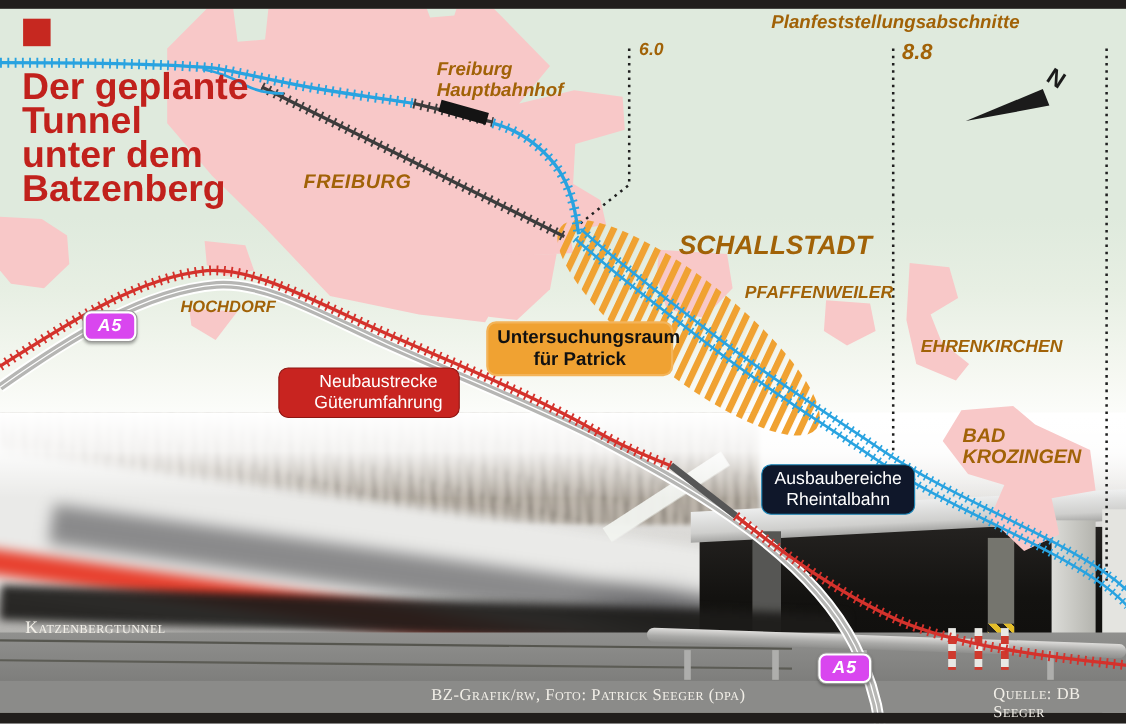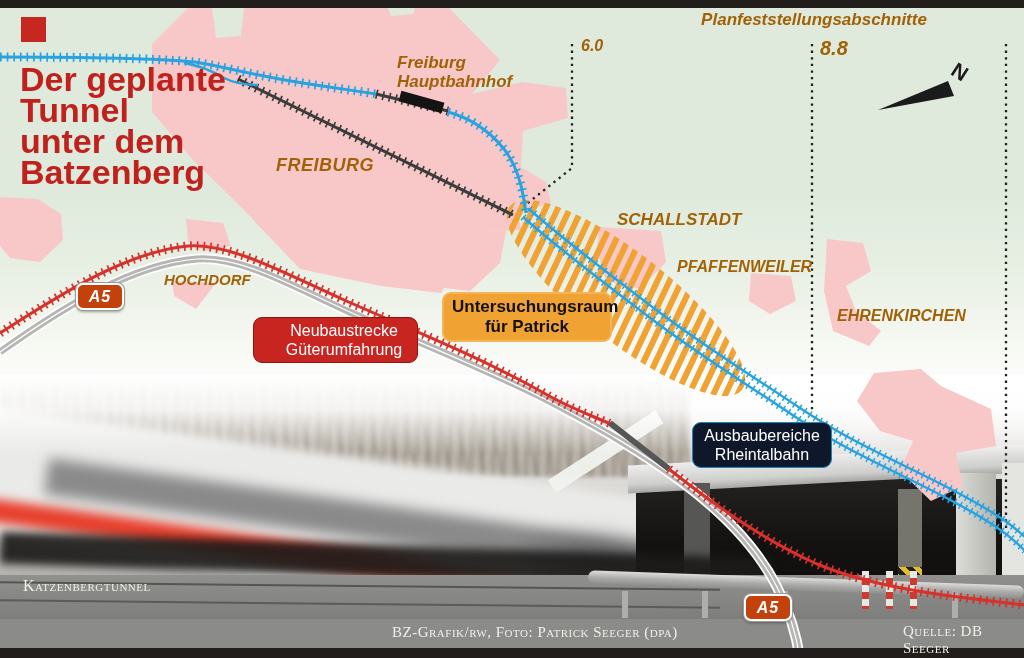--- a/index.html
+++ b/index.html
@@ -65,21 +65,21 @@
   .dots{fill:none;stroke:#1f1f1f;stroke-width:2.3;stroke-dasharray:2.3 4.3;}
   .blob{fill:#f8c8c8;}
 
   
   .lbl{position:absolute;color:#a16207;font-weight:bold;white-space:pre-line;font-style:italic;}
   .title{position:absolute;left:20px;top:64px;font-size:34px;line-height:31px;font-weight:bold;color:#c1211c;white-space:pre-line;}
   .box{position:absolute;border-radius:9px;text-align:center;white-space:pre-line;line-height:19px;padding:3px 8px;}
   .box-red{background:#c82420;border:1px solid #8e1612;color:#ffffff;font-size:16px;}
   .box-orange{background:#f0a232;border:2px solid #f3b45a;color:#111111;font-size:17px;font-weight:bold;line-height:20px;}
   .box-blue{background:#0f172a;border:1px solid #1b86b8;color:#ffffff;font-size:16px;}
-  .shield{position:absolute;width:44px;height:23px;background:#c2410c;border:2px solid #ffffff;border-radius:7px;
+  .shield{position:absolute;width:44px;height:23px;background:#d946ef;border:2px solid #ffffff;border-radius:7px;
     box-shadow:0 0 0 1px #9a9a98,0 2px 3px rgba(0,0,0,.35);color:#ffffff;font-weight:bold;font-style:italic;
     font-size:16px;text-align:center;line-height:23px;letter-spacing:1px;}
   .serif-cap{position:absolute;font-family:"Liberation Serif",serif;font-variant:small-caps;color:#f2efe8;letter-spacing:.5px;}
   .north{position:absolute;left:952px;top:60px;font-size:21px;font-weight:bold;color:#1b1b1b;transform:rotate(33deg);}
 </style>
 </head>
 <body>
 
 <div class="canvas">
 
@@ -208,30 +208,32 @@
 
   <div class="lbl" style="left:664px;top:10px;width:300px;text-align:center;font-size:17px;">Planfeststellungsabschnitte</div>
   <div class="lbl" style="left:581px;top:37px;font-size:16px;">6.0</div>
   <div class="lbl" style="left:820px;top:37px;font-size:20px;">8.8</div>
   <div class="north">N</div>
 
   <div class="lbl" style="left:397px;top:53px;font-size:17px;line-height:19px;">Freiburg
 Hauptbahnhof</div>
   <div class="lbl" style="left:276px;top:155px;font-size:18px;letter-spacing:.5px;">FREIBURG</div>
   <div class="lbl" style="left:164px;top:271px;font-size:15px;">HOCHDORF</div>
-  <div class="lbl" style="left:617px;top:210px;font-size:17px;">SCHALLSTADT</div>
+  <div class="lbl" style="left:617px;top:210px;font-size:24px;">SCHALLSTADT</div>
   <div class="lbl" style="left:677px;top:258px;font-size:16px;">PFAFFENWEILER</div>
   <div class="lbl" style="left:837px;top:307px;font-size:16px;">EHRENKIRCHEN</div>
-
-  <div class="box box-red" style="left:253px;top:317px;width:130px;padding-left:25px;">Neubaustrecke
+  <div class="lbl" style="left:875px;top:387px;font-size:18px;line-height:19px;">BAD
+KROZINGEN</div>
+
+  <div class="box box-red" style="left:253px;top:334px;width:130px;padding-left:25px;">Neubaustrecke
 Güterumfahrung</div>
   <div class="box box-orange" style="left:442px;top:292px;width:150px;">Untersuchungsraum
 für Patrick</div>
   <div class="box box-blue" style="left:692px;top:422px;width:122px;">Ausbaubereiche
 Rheintalbahn</div>
 
   <div class="shield" style="left:76px;top:283px;">A5</div>
   <div class="shield" style="left:744px;top:594px;">A5</div>
 
-  <div class="serif-cap" style="left:23px;top:562px;font-size:16px;margin-top:15px;">Katzenbergtunnel</div>
+  <div class="serif-cap" style="left:23px;top:562px;font-size:16px;">Katzenbergtunnel</div>
   <div class="serif-cap" style="left:392px;top:624px;font-size:15px;">BZ-Grafik/rw, Foto: Patrick Seeger (dpa)</div>
   <div class="serif-cap" style="left:903px;top:623px;font-size:15px;">Quelle: DB Seeger</div>
 </div>
 
 </body></html>

